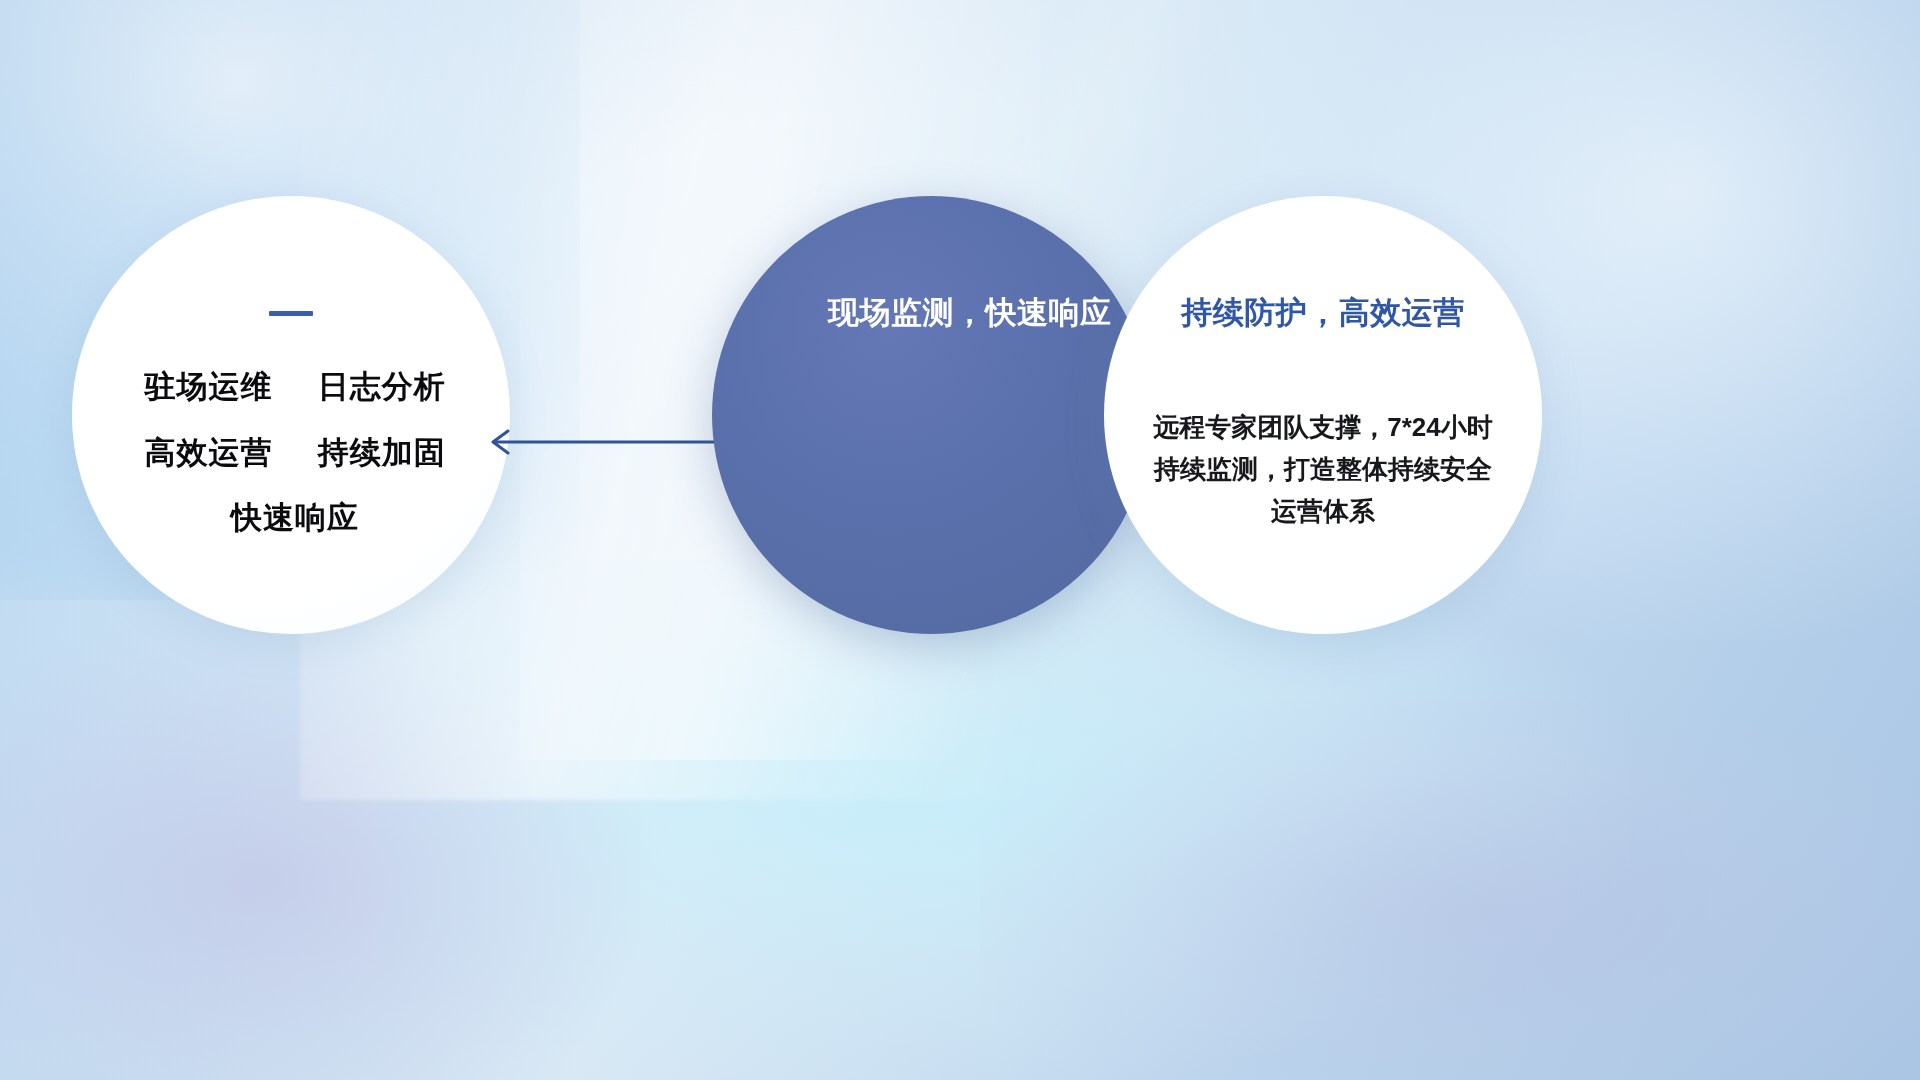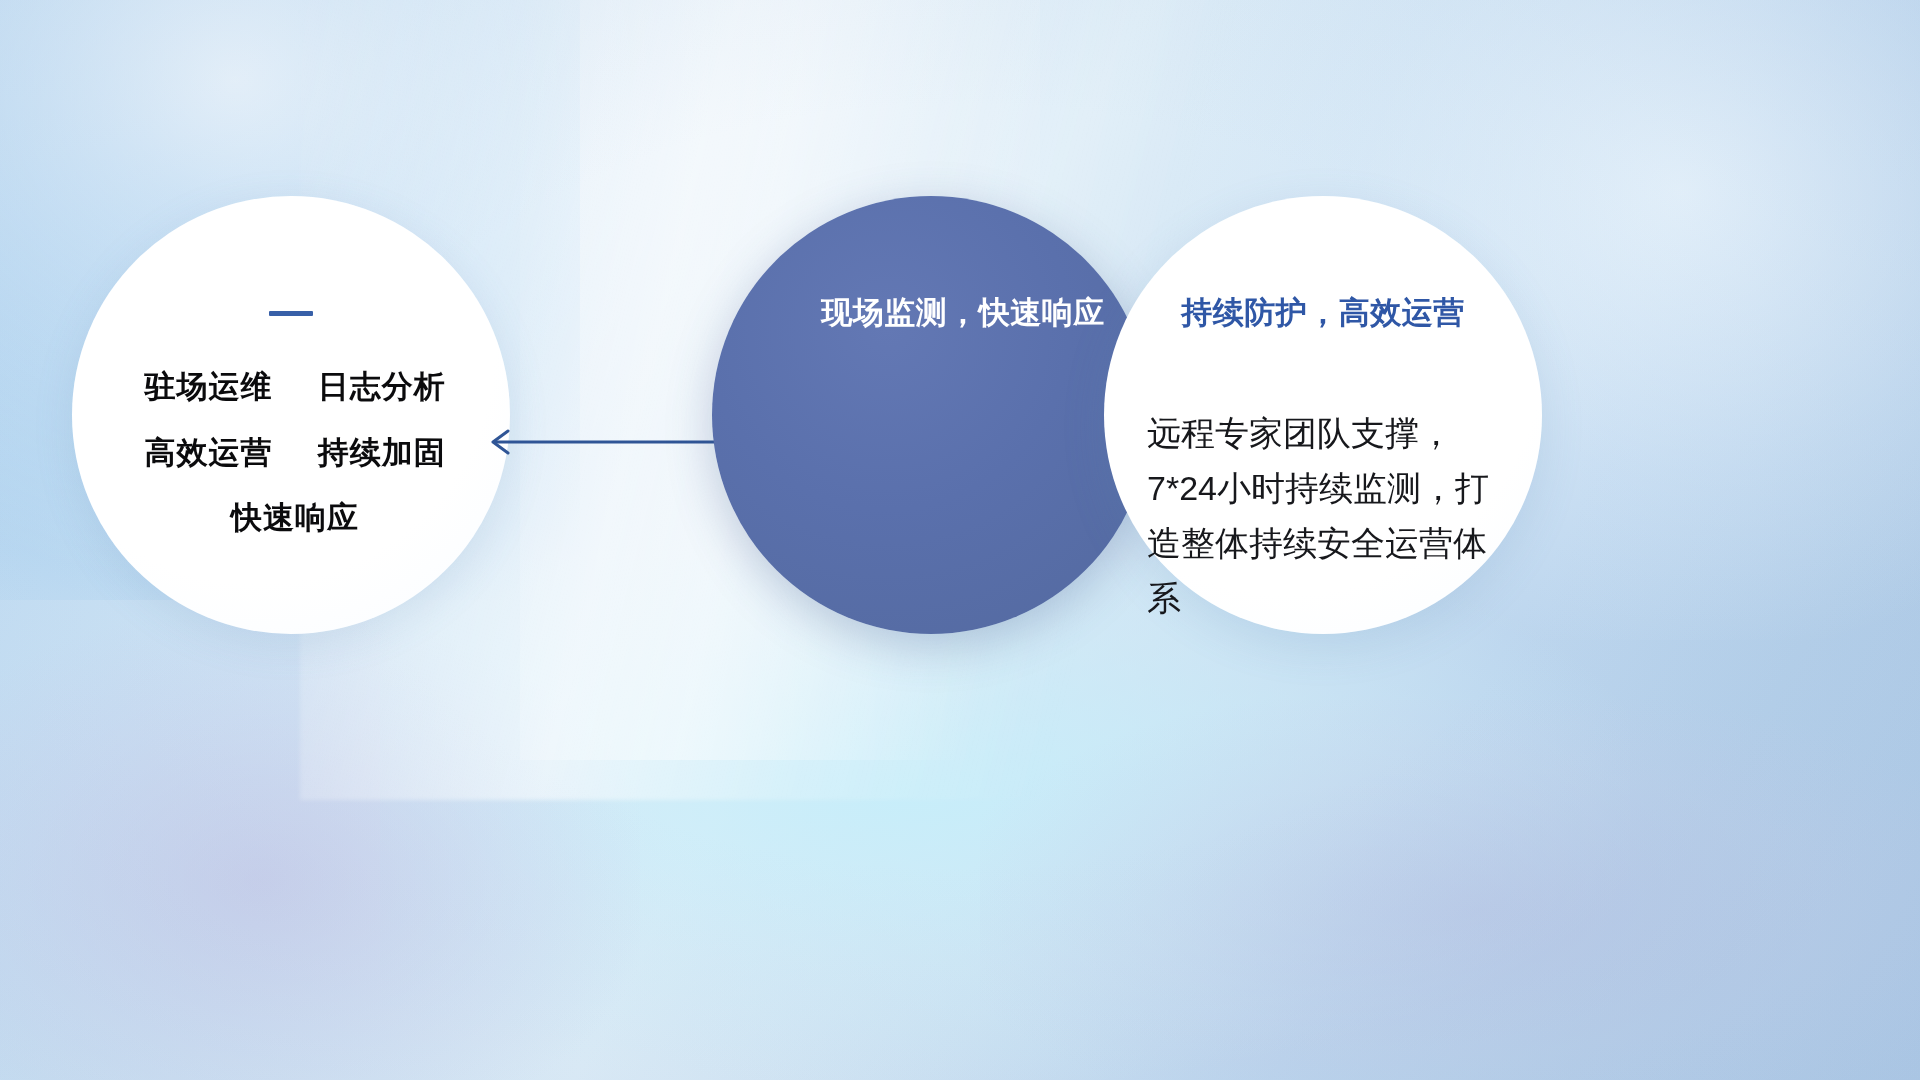--- a/index.html
+++ b/index.html
@@ -100,21 +100,21 @@
     line-height:1.08; white-space:nowrap;
     margin-bottom:32px;
     margin-left:8px;
   }
   .left-line:last-child { margin-bottom:0; }
   .left-line .gap { display:inline-block; width:26px; }
 
   
   #mid-content {
     position:absolute; left:0; right:0; top:0; bottom:0;
-    display:flex; flex-direction:column; align-items:center;
+    display:flex; flex-direction:column; 
     padding:96px 52px 0 62px;
     z-index:3;
   }
   #mid-title {
     font-size:31px; font-weight:bold; color:#ffffff; letter-spacing:.5px;
     white-space:nowrap; text-align:center;
     margin-left:54px;
   }
   #mid-body {
     margin-top:76px; font-size:26px; line-height:1.62; color:#ffffff;
@@ -127,22 +127,22 @@
     position:absolute; left:0; right:0; top:0; bottom:0;
     display:flex; flex-direction:column; align-items:center;
     padding:96px 34px 0 34px;
     z-index:5;
   }
   #right-title {
     font-size:31px; font-weight:bold; color:#2f57a6; letter-spacing:.5px;
     white-space:nowrap; text-align:center;
   }
   #right-body {
-    margin-top:72px; font-size:34px; line-height:1.62; color:#17181c;
-    font-weight:400; max-width:352px;
+    margin-top:72px; font-size:26px; line-height:1.62; color:#17181c;
+    text-align:center; font-weight:700; max-width:352px;
   }
 
   
   #arrow { position:absolute; left:480px; top:412px; width:250px; height:60px; z-index:2; }
 </style>
 </head>
 <body>
 
 <div id="bg">
   <div class="bg-base"></div>

